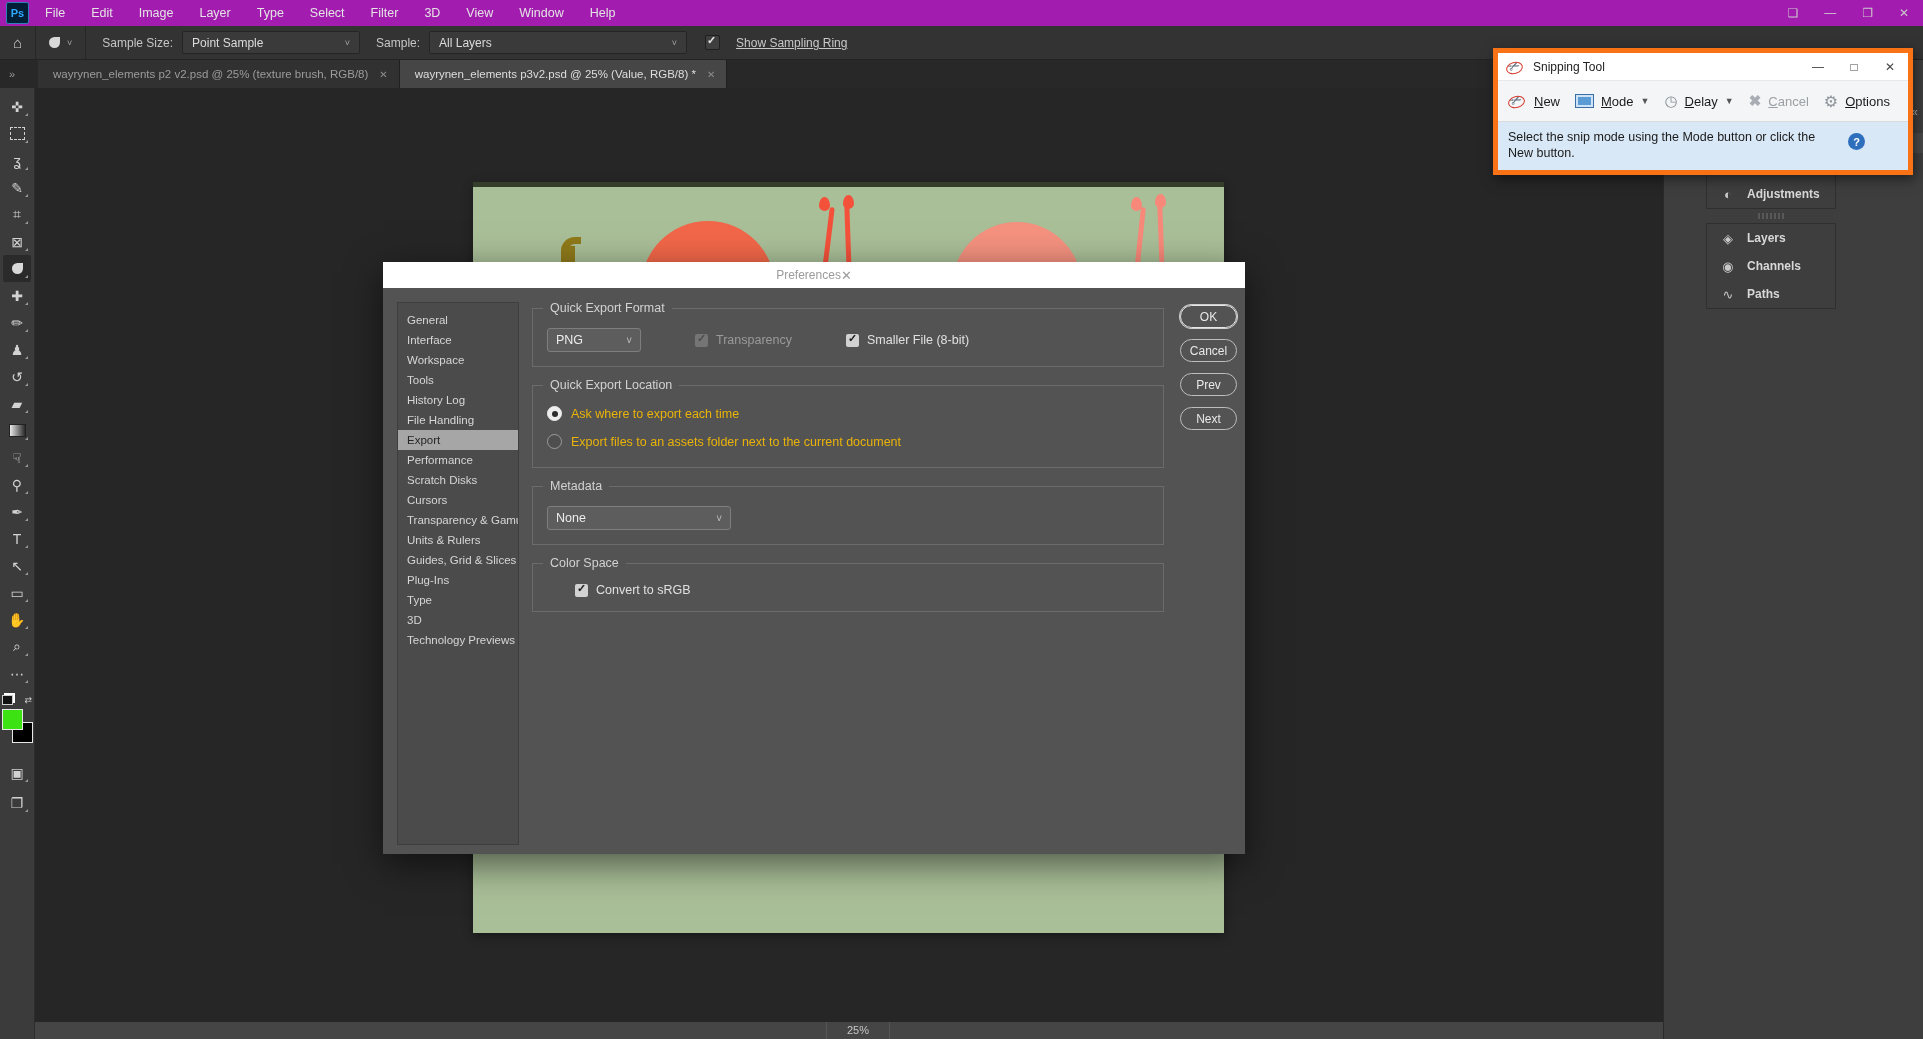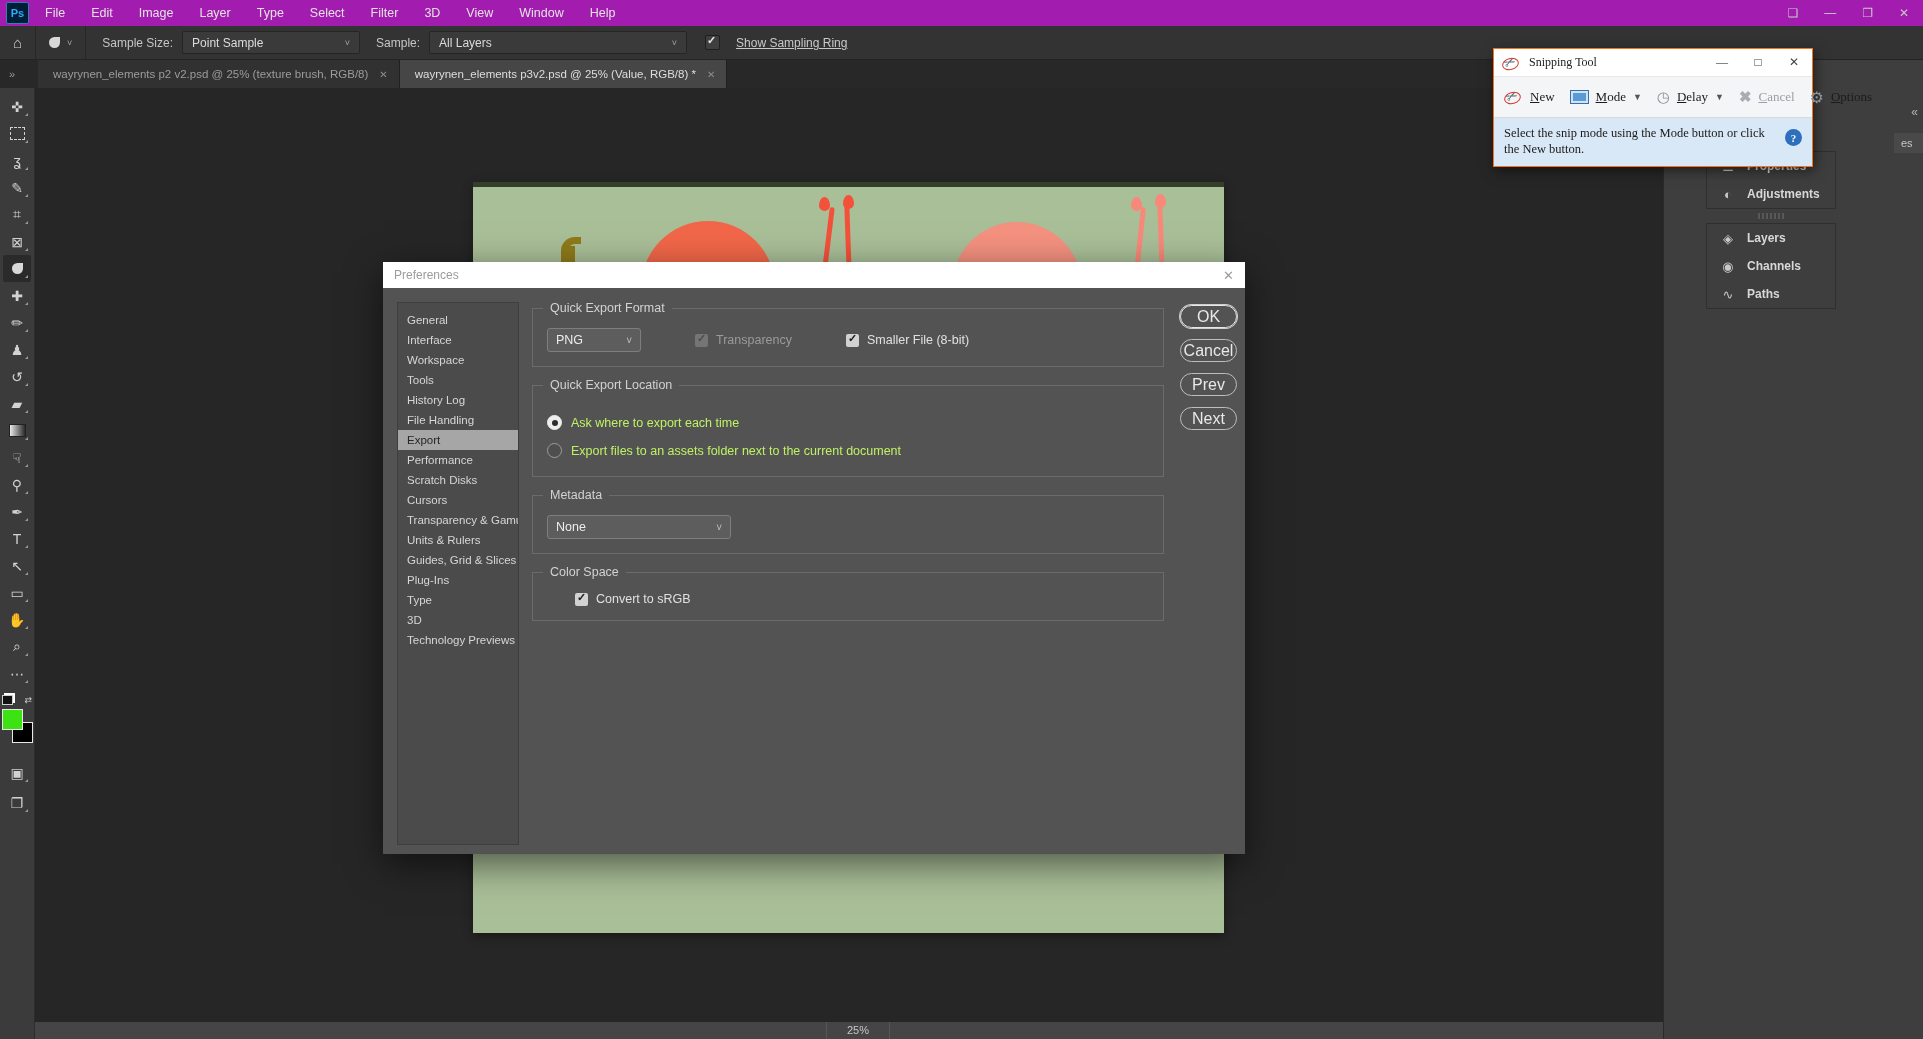--- a/index.html
+++ b/index.html
@@ -79,21 +79,21 @@
   .u2a{left:658px;top:15px;}.u2b{left:682px;top:12px;}
   .squiggle{position:absolute;left:76px;top:55px;width:32px;height:54px;}
   .squiggle::before{content:"";position:absolute;left:12px;top:0;width:13px;height:18px;
                     border:7px solid currentColor;border-right:none;border-bottom:none;border-radius:14px 0 0 0;}
   .squiggle::after{content:"";position:absolute;left:4px;top:9px;width:15px;height:38px;
                    border:7px solid currentColor;border-left:none;border-top:none;border-radius:0 0 14px 0;}
 
   
   .prefs{position:absolute;left:348px;top:174px;width:862px;height:592px;background:#535353;
          box-shadow:0 10px 34px rgba(0,0,0,.55);z-index:40;}
-  .prefs-title{height:26px;background:#ffffff;display:flex;align-items:center;justify-content:space-between;
+  .prefs-title{height:26px;background:#ffffff;display:flex;align-items:center;justify-content:center;
                padding:0 11px;font-size:12px;color:#9b9b9b;}
   .prefs-x{font-size:13px;color:#9b9b9b;}
   .prefs-list{position:absolute;left:14px;top:40px;width:122px;height:543px;background:#4b4b4b;
               border:1px solid #3e3e3e;padding-top:7px;box-sizing:border-box;}
   .pitem{height:20px;line-height:20px;padding-left:9px;font-size:11.5px;color:#d6d6d6;white-space:nowrap;overflow:hidden;}
   .pitem.sel{background:#a6a6a6;color:#262626;}
   .prefs-content{position:absolute;left:149px;top:46px;width:632px;}
   .group{position:relative;border:1px solid #6b6b6b;margin-bottom:18px;padding:19px 14px 14px;box-sizing:border-box;}
   .legend{position:absolute;top:-8px;left:10px;background:#535353;padding:0 7px;font-size:12.5px;color:#d2d2d2;}
   .g-row{display:flex;align-items:center;gap:26px;}
@@ -101,28 +101,28 @@
            align-items:center;justify-content:space-between;padding:0 8px;font-size:12.5px;color:#ececec;}
   .w-png{width:76px;}
   .w-none{width:166px;}
   .sel-arrow{color:#c0c0c0;font-size:10px;margin-left:10px;}
   .pcheck{display:flex;gap:8px;align-items:center;font-size:12.5px;color:#e0e0e0;margin-left:28px;}
   .box{width:13px;height:13px;border-radius:2px;background:#d2d2d2;position:relative;flex:none;}
   .box.checked::before{content:"✓";position:absolute;left:2px;top:-2px;font-size:11px;font-weight:bold;color:#1d1d1d;}
   .pcheck.dim{color:#9a9a9a;}
   .pcheck.dim .box{background:#757575;}
   .pcheck.dim .box.checked::before{color:#4e4e4e;}
-  .pradio{display:flex;gap:9px;align-items:center;font-size:12.5px;color:#bef264;margin:10px 0 13px;}
+  .pradio{display:flex;gap:9px;align-items:center;font-size:12.5px;color:#eab308;margin:1px 0 13px;}
   .pradio:last-child{margin-bottom:4px;}
   .radio{width:13px;height:13px;border-radius:50%;border:1px solid #9c9c9c;background:#4e4e4e;position:relative;flex:none;}
   .radio.on{background:#ededed;border-color:#ededed;}
   .radio.on::before{content:"";position:absolute;left:3.5px;top:3.5px;width:6px;height:6px;border-radius:50%;background:#2c2c2c;}
   .prefs-buttons{position:absolute;left:797px;top:43px;display:flex;flex-direction:column;gap:11px;}
   .pbtn{width:57px;height:23px;border-radius:12px;background:transparent;border:1px solid #bdbdbd;
-        color:#e8e8e8;font-size:16px;font-family:inherit;padding:0;}
+        color:#e8e8e8;font-size:12px;font-family:inherit;padding:0;}
   .pbtn.primary{border-color:#e6e6e6;box-shadow:0 0 0 1px #cfcfcf;}
 
   
   .statusbar{position:absolute;left:35px;top:1022px;width:1628px;height:17px;background:#454545;
              display:flex;align-items:center;font-size:11px;color:#c7c7c7;flex-direction:column;}
   .sb-zoom{width:62px;text-align:center;height:17px;line-height:17px;margin-left:18px;
            border-left:1px solid #575757;border-right:1px solid #575757;}
   .sb-doc{margin-left:56px;}
   .sb-chev{margin-left:54px;color:#bdbdbd;font-size:12px;}
 
@@ -132,22 +132,22 @@
   .dock-tab{position:absolute;right:0;top:74px;width:30px;height:20px;background:#494949;color:#c6c6c6;
             font-size:11px;line-height:20px;padding-left:7px;box-sizing:border-box;}
   .pstrip{position:absolute;left:42px;top:92px;width:130px;}
   .pgroup{border:1px solid #2f2f2f;}
   .grip{width:26px;height:6px;margin:4px auto;background:repeating-linear-gradient(90deg,#585858 0 2px,transparent 2px 4px);}
   .prow{height:28px;display:flex;align-items:center;gap:10px;padding-left:12px;}
   .picon{width:18px;text-align:center;color:#c9c9c9;font-size:13px;}
   .plabel{font-size:12px;font-weight:bold;color:#d8d8d8;}
 
   
-  .snip{position:absolute;left:1493px;top:48px;width:320px;background:#ffffff;border:1px solid #f97316;
-        box-shadow:2px 4px 12px rgba(0,0,0,.5);z-index:100;box-sizing:border-box;font-family:Liberation Serif, serif;}
+  .snip{position:absolute;left:1493px;top:48px;width:420px;background:#ffffff;border:5px solid #f97316;
+        box-shadow:2px 4px 12px rgba(0,0,0,.5);z-index:100;box-sizing:border-box;}
   .snip-title{height:27px;display:flex;align-items:center;padding-left:8px;gap:8px;}
   .snip-title-text{font-size:12px;color:#222;flex:1;}
   .snip-ctl{display:flex;height:27px;}
   .snip-ctl span{width:36px;display:flex;align-items:center;justify-content:center;font-size:12px;color:#444;}
   .snip-max{color:#b9b9b9;}
   .snip-tools{height:40px;background:#f4f5f6;border-top:1px solid #e6e8ea;border-bottom:1px solid #d8dadc;
               display:flex;align-items:center;padding:0 10px;gap:15px;}
   .sbtn{display:flex;align-items:center;gap:7px;font-size:13px;color:#1b1b1b;}
   .sbtn .dd{display:none;font-size:9px;color:#555;}
   .sbtn.has-dd .dd{display:inline;}

